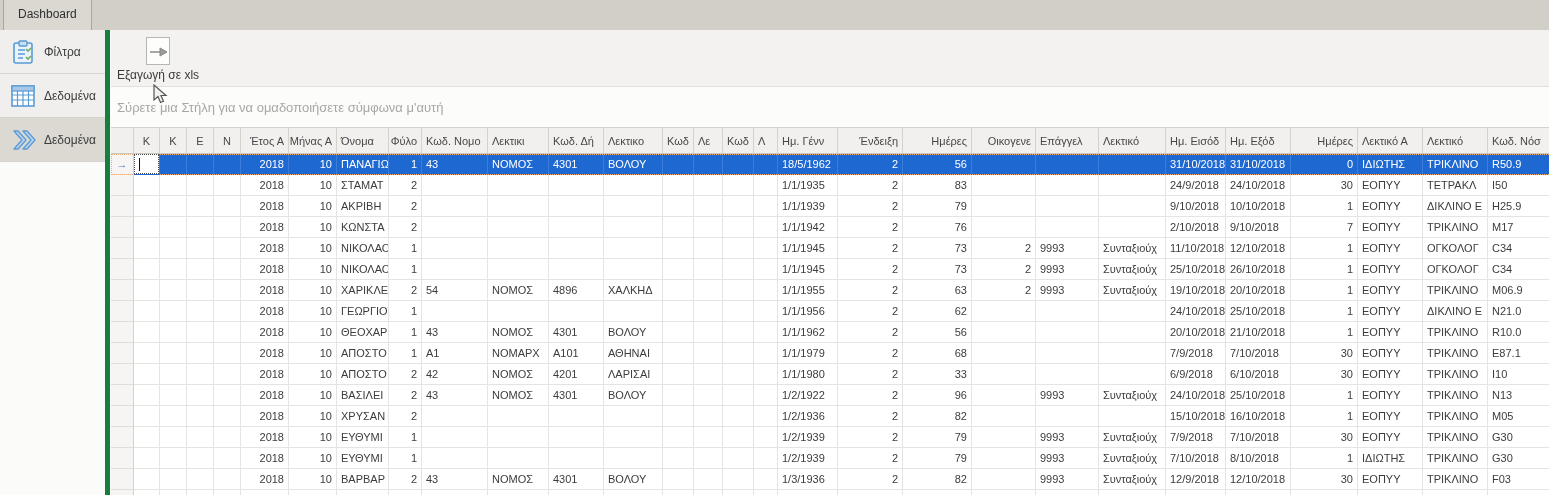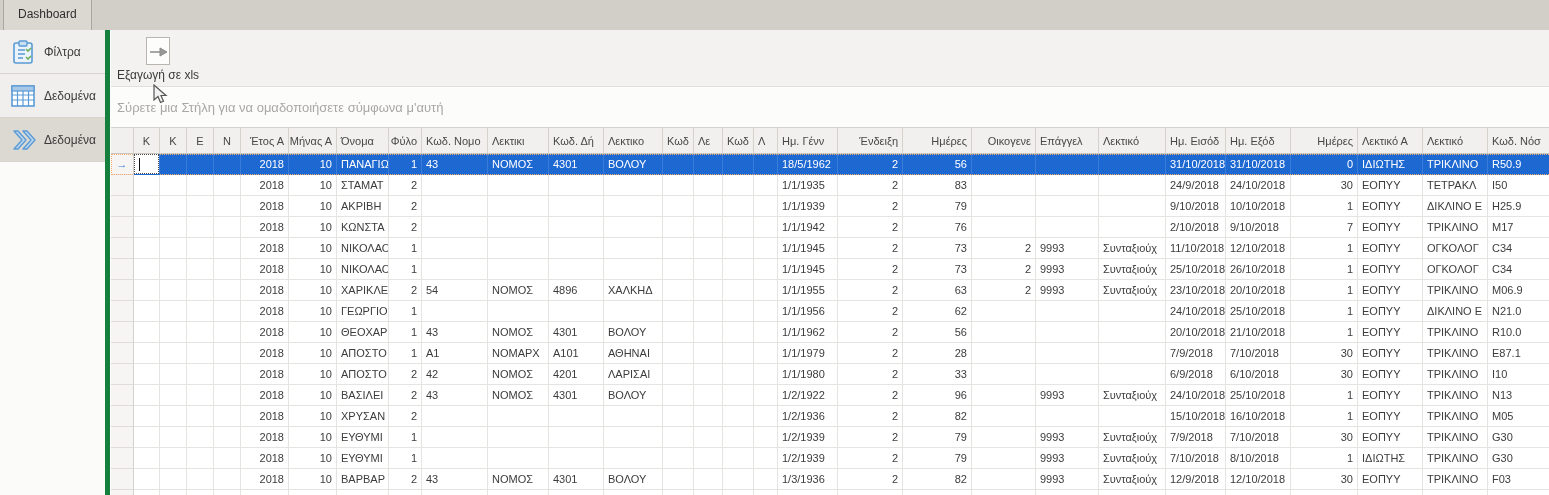--- a/index.html
+++ b/index.html
@@ -366,21 +366,21 @@
             <div class="g-cell" style="flex:0 0 31px;width:31px"></div>
             <div class="g-cell" style="flex:0 0 29px;width:29px"></div>
             <div class="g-cell" style="flex:0 0 31px;width:31px"></div>
             <div class="g-cell" style="flex:0 0 24px;width:24px"></div>
             <div class="g-cell" style="flex:0 0 60px;width:60px">1/1/1955</div>
             <div class="g-cell al-r" style="flex:0 0 65px;width:65px">2</div>
             <div class="g-cell al-r" style="flex:0 0 69px;width:69px">63</div>
             <div class="g-cell al-r" style="flex:0 0 64px;width:64px">2</div>
             <div class="g-cell" style="flex:0 0 63px;width:63px">9993</div>
             <div class="g-cell" style="flex:0 0 67px;width:67px">Συνταξιούχ</div>
-            <div class="g-cell" style="flex:0 0 60px;width:60px">23/10/2018</div>
+            <div class="g-cell" style="flex:0 0 60px;width:60px">19/10/2018</div>
             <div class="g-cell" style="flex:0 0 65px;width:65px">20/10/2018</div>
             <div class="g-cell al-r" style="flex:0 0 67px;width:67px">1</div>
             <div class="g-cell" style="flex:0 0 65px;width:65px">ΕΟΠΥΥ</div>
             <div class="g-cell" style="flex:0 0 65px;width:65px">ΤΡΙΚΛΙΝΟ</div>
             <div class="g-cell" style="flex:0 0 70px;width:70px">M06.9</div>
           </div>
           <div class="g-row">
             <div class="g-cell g-ind"></div>
             <div class="g-cell al-c" style="flex:0 0 26px;width:26px"></div>
             <div class="g-cell al-c" style="flex:0 0 27px;width:27px"></div>
@@ -455,21 +455,21 @@
             <div class="g-cell" style="flex:0 0 66px;width:66px">A1</div>
             <div class="g-cell" style="flex:0 0 61px;width:61px">ΝΟΜΑΡΧ</div>
             <div class="g-cell" style="flex:0 0 55px;width:55px">A101</div>
             <div class="g-cell" style="flex:0 0 59px;width:59px">ΑΘΗΝΑΙ</div>
             <div class="g-cell" style="flex:0 0 31px;width:31px"></div>
             <div class="g-cell" style="flex:0 0 29px;width:29px"></div>
             <div class="g-cell" style="flex:0 0 31px;width:31px"></div>
             <div class="g-cell" style="flex:0 0 24px;width:24px"></div>
             <div class="g-cell" style="flex:0 0 60px;width:60px">1/1/1979</div>
             <div class="g-cell al-r" style="flex:0 0 65px;width:65px">2</div>
-            <div class="g-cell al-r" style="flex:0 0 69px;width:69px">28</div>
+            <div class="g-cell al-r" style="flex:0 0 69px;width:69px">68</div>
             <div class="g-cell al-r" style="flex:0 0 64px;width:64px"></div>
             <div class="g-cell" style="flex:0 0 63px;width:63px"></div>
             <div class="g-cell" style="flex:0 0 67px;width:67px"></div>
             <div class="g-cell" style="flex:0 0 60px;width:60px">7/9/2018</div>
             <div class="g-cell" style="flex:0 0 65px;width:65px">7/10/2018</div>
             <div class="g-cell al-r" style="flex:0 0 67px;width:67px">30</div>
             <div class="g-cell" style="flex:0 0 65px;width:65px">ΕΟΠΥΥ</div>
             <div class="g-cell" style="flex:0 0 65px;width:65px">ΤΡΙΚΛΙΝΟ</div>
             <div class="g-cell" style="flex:0 0 70px;width:70px">E87.1</div>
           </div>

